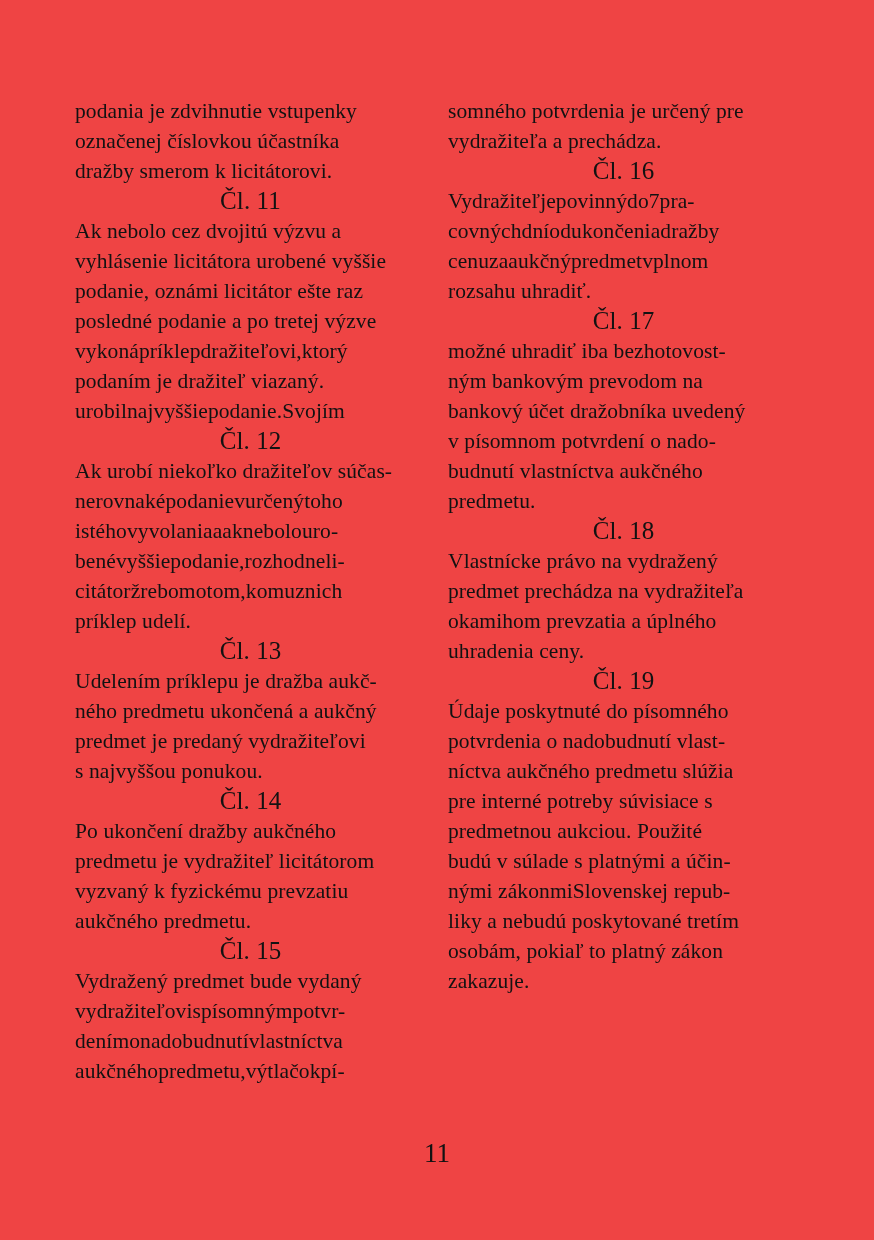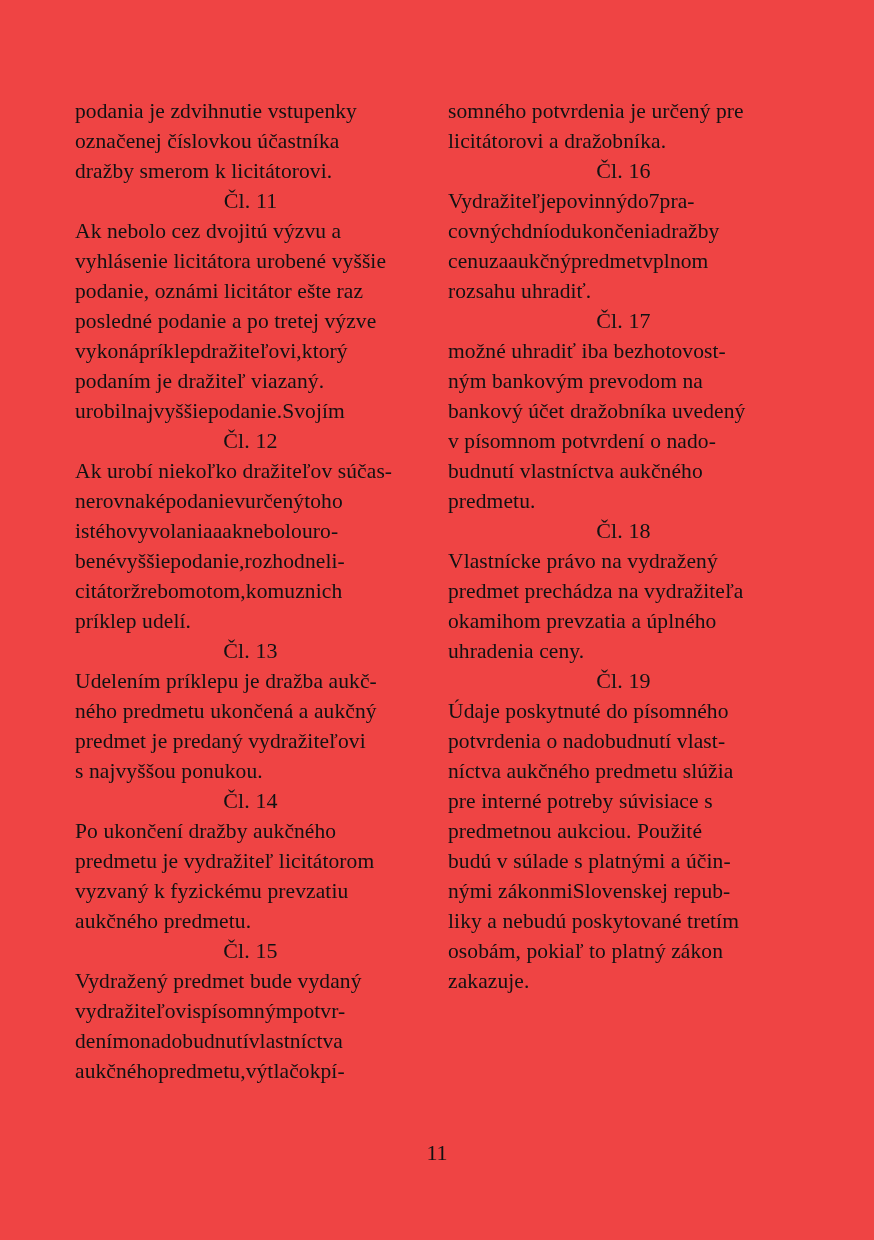--- a/index.html
+++ b/index.html
@@ -37,33 +37,33 @@
     letter-spacing: 0.1px;
   }
   .line.justified {
     display: flex;
     white-space: normal;
   }
   .line.justified > span {
     white-space: pre;
   }
   .heading {
-    font-size: 22px;
+    font-size: 25px;
     line-height: 30px;
     height: 30px;
     text-align: center;
     letter-spacing: 0.1px;
   }
   .folio {
     position: absolute;
     left: 0;
     top: 1136px;
     width: 874px;
     text-align: center;
-    font-size: 22px;
+    font-size: 27px;
     line-height: 34px;
     color: #121212;
   }
 </style>
 </head>
 <body>
 
 <div class="page">
 
   <div class="content">
@@ -163,21 +163,21 @@
             <span>aukčného</span>
             <span>predmetu,</span>
             <span>výtlačok</span>
             <span>pí-</span>
           </div>
         </div>
       </div>
     <div class="column">
         <div>
           <div class="line">somného potvrdenia je určený pre</div>
-          <div class="line">licitátorovi a dražobníka.</div>
+          <div class="line">vydražiteľa a prechádza.</div>
         </div>
         <div class="heading">Čl. 16</div>
         <div>
           <div class="line justified">
             <span>Vydražiteľ</span>
             <span>je</span>
             <span>povinný</span>
             <span>do</span>
             <span>7</span>
             <span>pra-</span>

